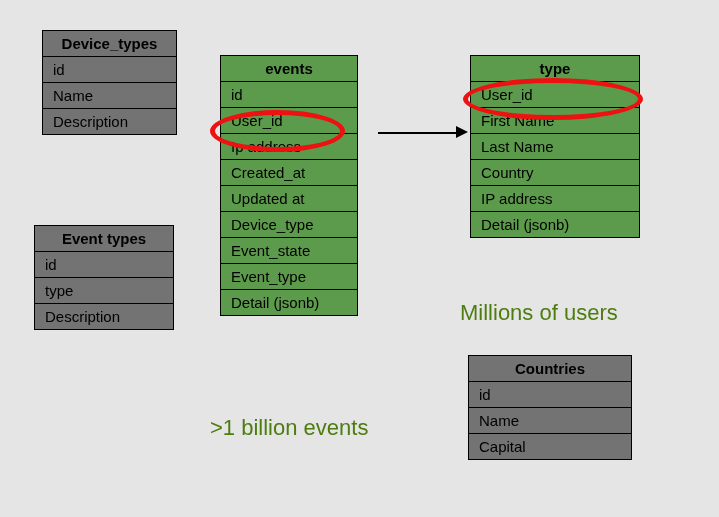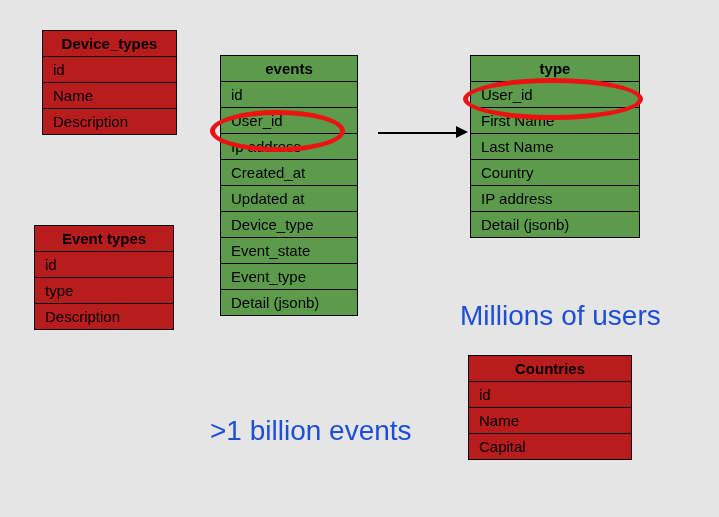--- a/index.html
+++ b/index.html
@@ -25,26 +25,26 @@
     font-size: 15px;
   }
   .table .row {
     border-bottom: 1px solid #000;
     padding: 4px 10px;
     font-size: 15px;
   }
   .table .row:last-child {
     border-bottom: none;
   }
-  .orange { background: #b91c1c; }
+  .orange { background: #737373; }
   .green  { background: #5d9b4c; }
   .caption {
     position: absolute;
-    font-size: 28px;
-    color: #1d4ed8;
+    font-size: 22px;
+    color: #4d7c0f;
   }
   .ellipse {
     position: absolute;
     border: 5px solid #e11;
     border-radius: 50%;
     box-sizing: border-box;
   }
   .arrow-line {
     position: absolute;
     height: 0;

